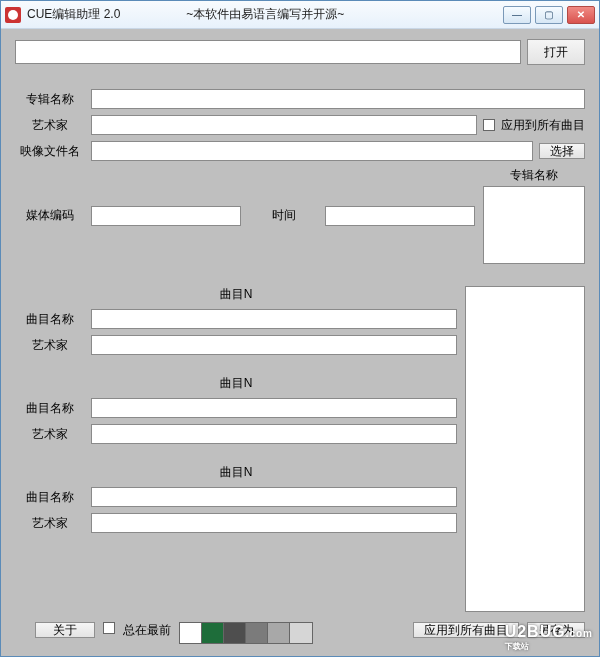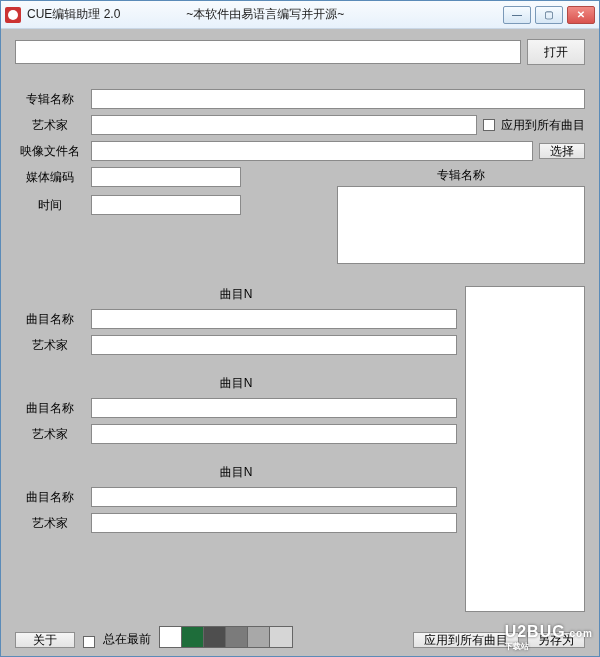--- a/index.html
+++ b/index.html
@@ -83,43 +83,44 @@
     display:flex; align-items:center; justify-content:center;
   }
   .toprow .txt { flex:1; height:24px; }
   .toprow .btn { height:26px; padding:0 16px; }
   .openrow { margin-bottom: 18px; }
   .chk { width:12px; height:12px; border:1px solid #666; background:#fff; }
   .chklabel { color:#000; }
   .notes-area {
     display:flex; gap:8px;
   }
-  .notes-left { flex:1; display:flex; flex-direction:column; gap:8px; }
+  .notes-left { flex:1; display:flex; flex-direction:row; gap:8px; }
   .notes-right { width: 248px; display:flex; flex-direction:column; gap:2px; }
   .notes-title { text-align:center; color:#000; }
   .textarea {
     height: 78px;
     background:#fff;
     border:1px solid #8a8a8a;
   }
   .tracks-wrap {
     display:flex; gap:8px; flex:1; margin-top: 16px;
   }
   .tracks-left { flex:1; display:flex; flex-direction:column; gap:6px; }
   .tracks-right {
     width: 120px;
     background:#fff;
     border:1px solid #8a8a8a;
   }
   .track-block { display:flex; flex-direction:column; gap:6px; margin-bottom: 14px;}
   .track-header { text-align:center; color:#000000; }
   .bottombar {
-    display:flex; align-items:flex-end; gap:8px;
+    display:flex; align-items:flex-start; gap:8px;
     padding-top:4px;
     height:30px;
+    margin-left:20px;
   }
   .swatches { display:flex; gap:0; border:1px solid #666; }
   .sw { width:22px; height:20px; border-right:1px solid #666;}
   .sw:last-child{border-right:none;}
   .watermark {
     position:absolute; right:6px; bottom:4px;
     font-size:16px; font-weight:bold; color:#fff;
     text-shadow:0 0 3px rgba(0,0,0,.6);
     letter-spacing:1px;
     pointer-events:none;

